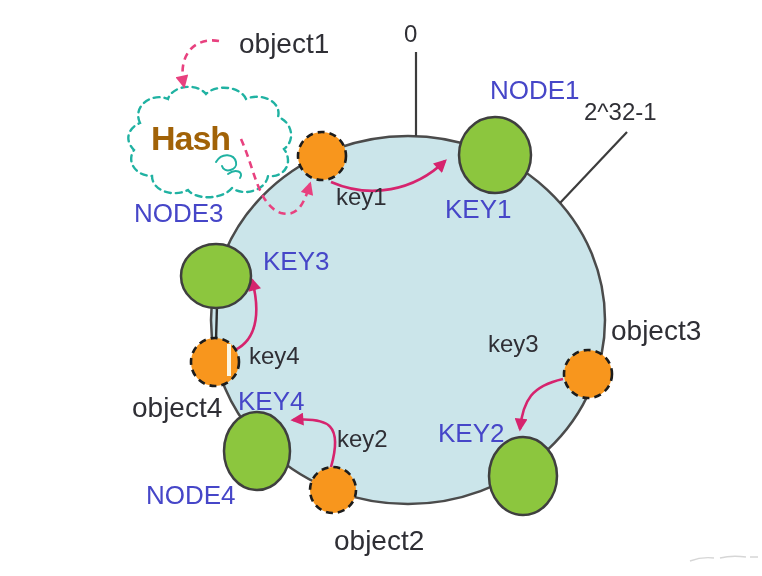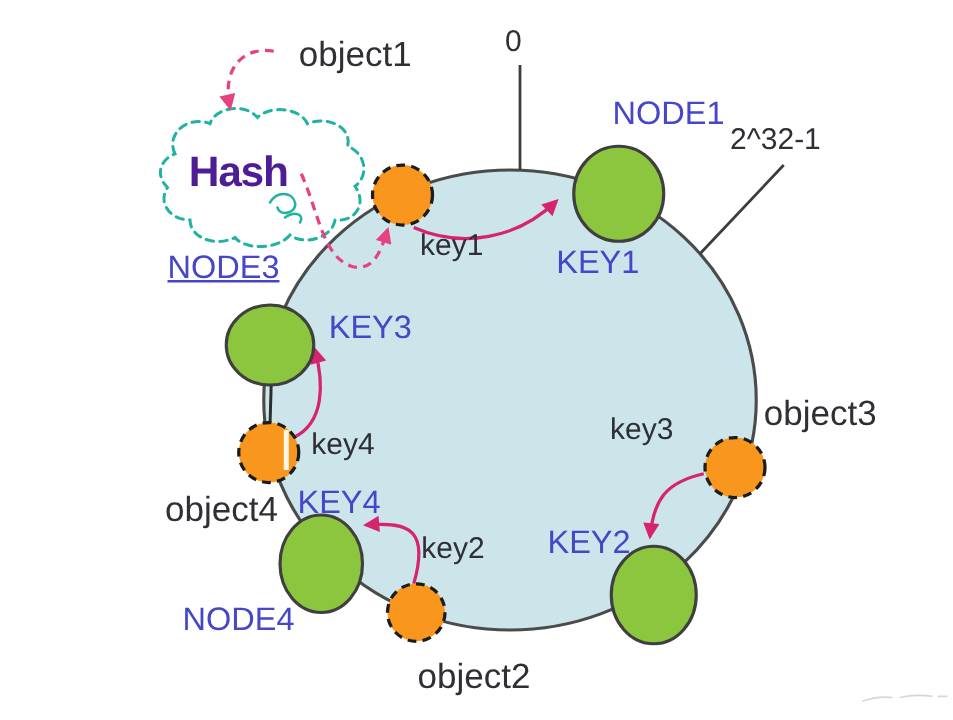--- a/index.html
+++ b/index.html
@@ -8,21 +8,21 @@
     width:762px;height:576px;
     background:#ffffff;
     font-family:"Liberation Sans", sans-serif;
     overflow:hidden;
   }
   .canvas svg{position:absolute;left:0;top:0;}
   .lbl{position:absolute;white-space:nowrap;line-height:1;}
   .dark24{font-size:24px;color:var(--label_dark);}
   .dark25{font-size:28px;color:var(--label_dark);}
   .blue26{font-size:26px;color:var(--label_blue);}
-  .hash-lbl{font-size:34px;font-weight:bold;color:#4c1d95;letter-spacing:-1px;}
+  .hash-lbl{font-size:34px;font-weight:bold;color:#a16207;letter-spacing:-1px;}
   .ring{fill:var(--ring_fill);stroke:var(--ring_stroke);stroke-width:2.5;}
   .gnode{fill:var(--node_fill);stroke:var(--node_stroke);stroke-width:2.5;}
   .omark{fill:var(--object_fill);stroke:var(--object_stroke);stroke-width:2.6;stroke-dasharray:7 5;}
   .tick{stroke:var(--tick_stroke);stroke-width:2.2;fill:none;}
   .conn{stroke:#2e2e2e;stroke-width:2.4;fill:none;}
   .arrow-solid{stroke:var(--arrow_solid);stroke-width:2.6;fill:none;}
   .arrow-dash{stroke:var(--arrow_dashed);stroke-width:2.6;fill:none;stroke-dasharray:7 5;}
   .cloud{stroke:var(--cloud_stroke);stroke-width:2.4;fill:none;stroke-dasharray:6 5;stroke-linecap:round;}
   .scribble{stroke:var(--cloud_stroke);stroke-width:2;fill:none;stroke-linecap:round;}
   .wm{stroke:var(--watermark);stroke-width:1.4;fill:none;opacity:.8;}
@@ -83,21 +83,21 @@
 
   <div class="cursor-bar"></div>
 
   <div class="lbl dark24" style="left:404px;top:22px;">0</div>
   <div class="lbl dark25" style="left:239px;top:30px;">object1</div>
   <div class="lbl blue26" style="left:490px;top:77px;">NODE1</div>
   <div class="lbl dark24" style="left:584px;top:100px;">2^32-1</div>
   <div class="lbl hash-lbl" style="left:151px;top:121px;">Hash</div>
   <div class="lbl dark24" style="left:336px;top:185px;">key1</div>
   <div class="lbl blue26" style="left:445px;top:196px;">KEY1</div>
-  <div class="lbl blue26" style="left:134px;top:200px;text-decoration:underline;">NODE3</div>
+  <div class="lbl blue26" style="left:134px;top:200px;">NODE3</div>
   <div class="lbl blue26" style="left:263px;top:248px;">KEY3</div>
   <div class="lbl dark25" style="left:611px;top:317px;">object3</div>
   <div class="lbl dark24" style="left:488px;top:332px;">key3</div>
   <div class="lbl dark24" style="left:249px;top:344px;">key4</div>
   <div class="lbl blue26" style="left:238px;top:388px;">KEY4</div>
   <div class="lbl dark25" style="left:132px;top:394px;">object4</div>
   <div class="lbl blue26" style="left:438px;top:420px;">KEY2</div>
   <div class="lbl dark24" style="left:337px;top:427px;">key2</div>
   <div class="lbl blue26" style="left:146px;top:482px;">NODE4</div>
   <div class="lbl dark25" style="left:334px;top:527px;">object2</div>

